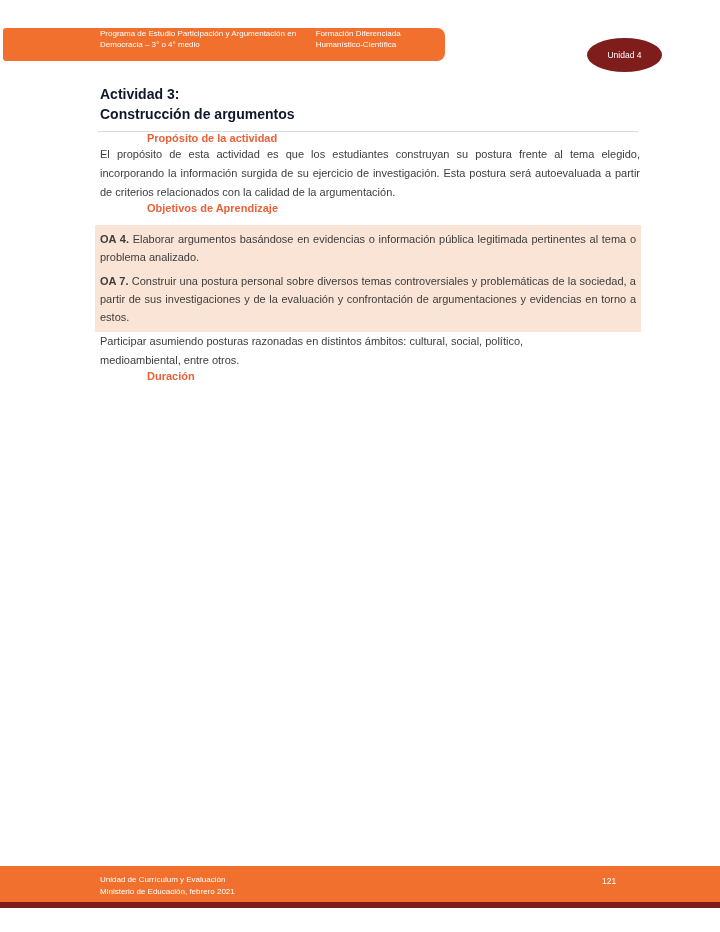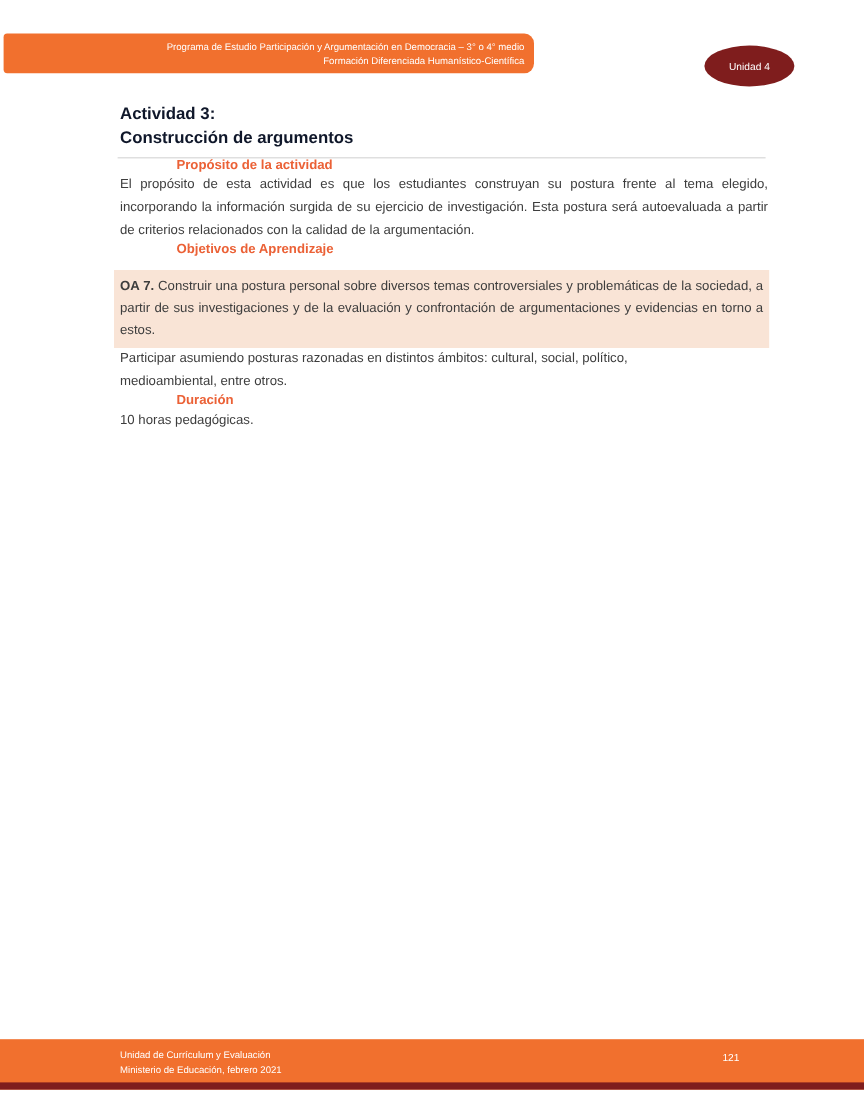--- a/index.html
+++ b/index.html
@@ -21,23 +21,21 @@
     height: 33px;
     box-sizing: border-box;
     background: #F1702E;
     border-radius: 3px 8px 8px 3px;
     color: #ffffff;
     font-size: 8px;
     line-height: 11px;
     padding-left: 97px;
     padding-right: 8px;
     display: flex;
-    flex-direction: column;
     justify-content: center;
-    align-items: flex-end;
   }
   .unit-badge {
     position: absolute;
     left: 587px;
     top: 38px;
     width: 75px;
     height: 34px;
     background: #7f1d1d;
     border-radius: 50%;
     color: #ffffff;
@@ -150,27 +148,27 @@
     </div>
 
     <div class="rule"></div>
 
     <h2 class="h-proposito">Propósito de la actividad</h2>
     <p class="just p-proposito">El propósito de esta actividad es que los estudiantes construyan su postura frente al tema elegido, incorporando la información surgida de su ejercicio de investigación. Esta postura será autoevaluada a partir de criterios relacionados con la calidad de la argumentación.</p>
 
     <h2 class="h-objetivos">Objetivos de Aprendizaje</h2>
 
     <div class="oa-box">
+      <p class="just"><strong>OA 4.</strong> <span>Elaborar argumentos basándose en evidencias o información pública legitimada pertinentes al tema o problema analizado.</span></p>
       <p class="just"><strong>OA 7.</strong> <span>Construir una postura personal sobre diversos temas controversiales y problemáticas de la sociedad, a partir de sus investigaciones y de la evaluación y confrontación de argumentaciones y evidencias en torno a estos.</span></p>
     </div>
 
     <p class="p-actitud">Participar asumiendo posturas razonadas en distintos ámbitos: cultural, social, político, medioambiental, entre otros.</p>
 
     <h2 class="h-duracion">Duración</h2>
-    <p class="p-duracion">10 horas pedagógicas.</p>
 
   </main>
 
   <footer class="footer">
     <div class="footer-left">
       <div>Unidad de Currículum y Evaluación</div>
       <div>Ministerio de Educación, febrero 2021</div>
     </div>
     <div class="page-number">121</div>
   </footer>

